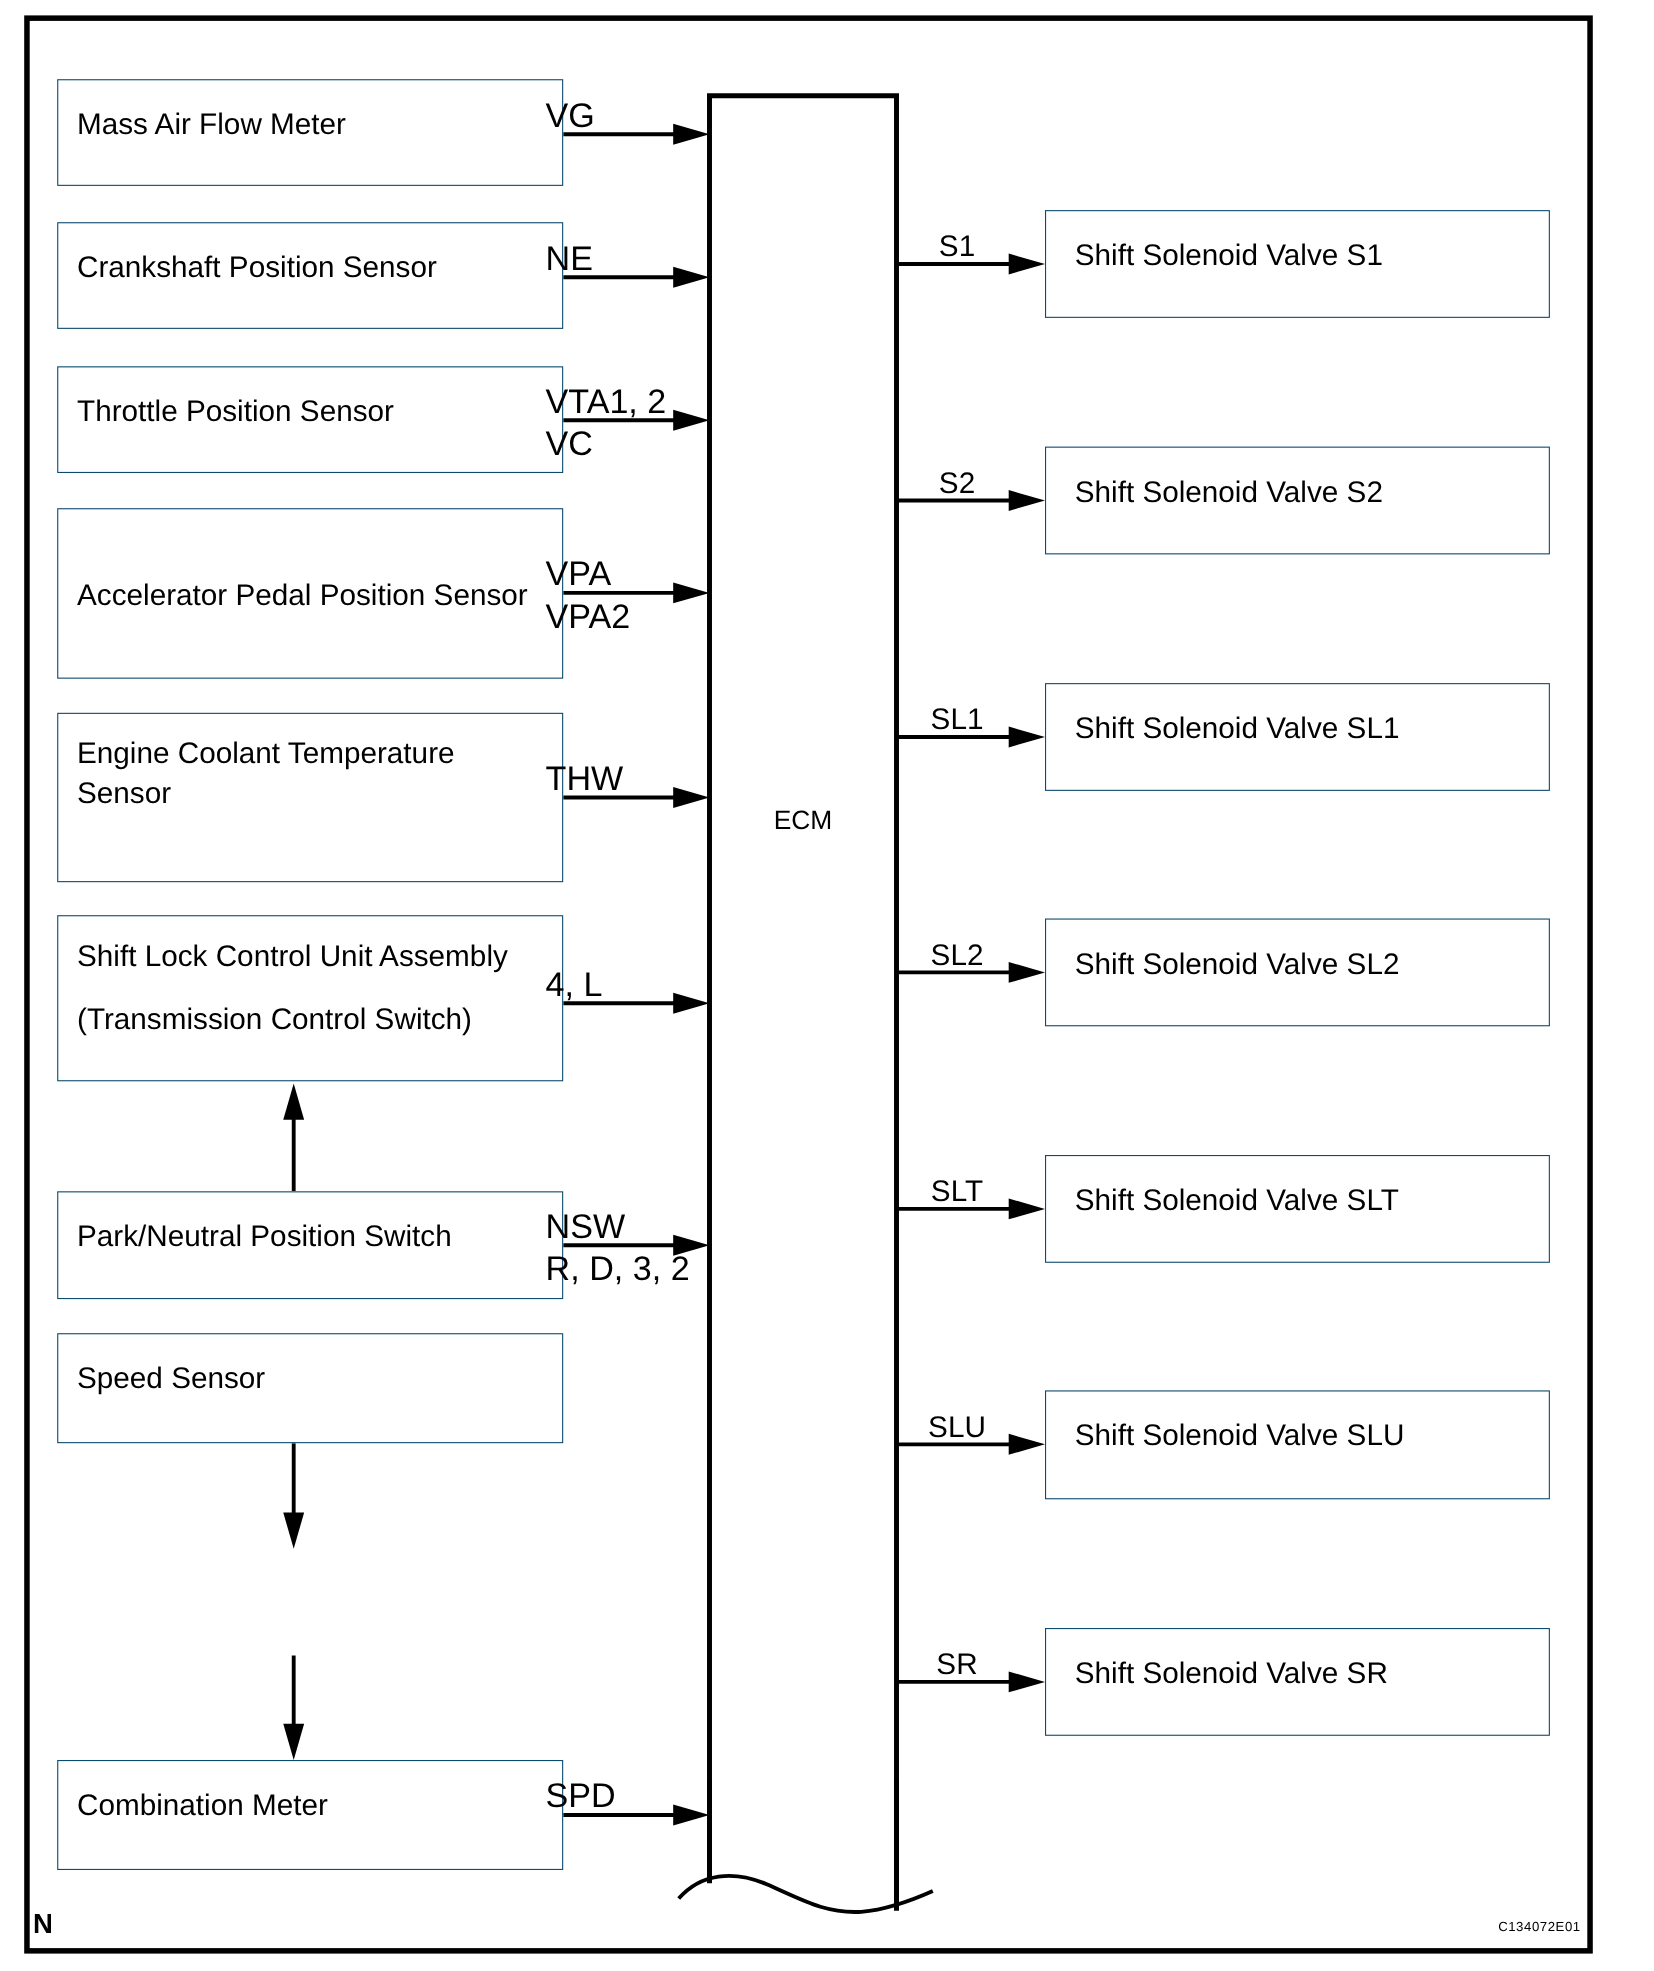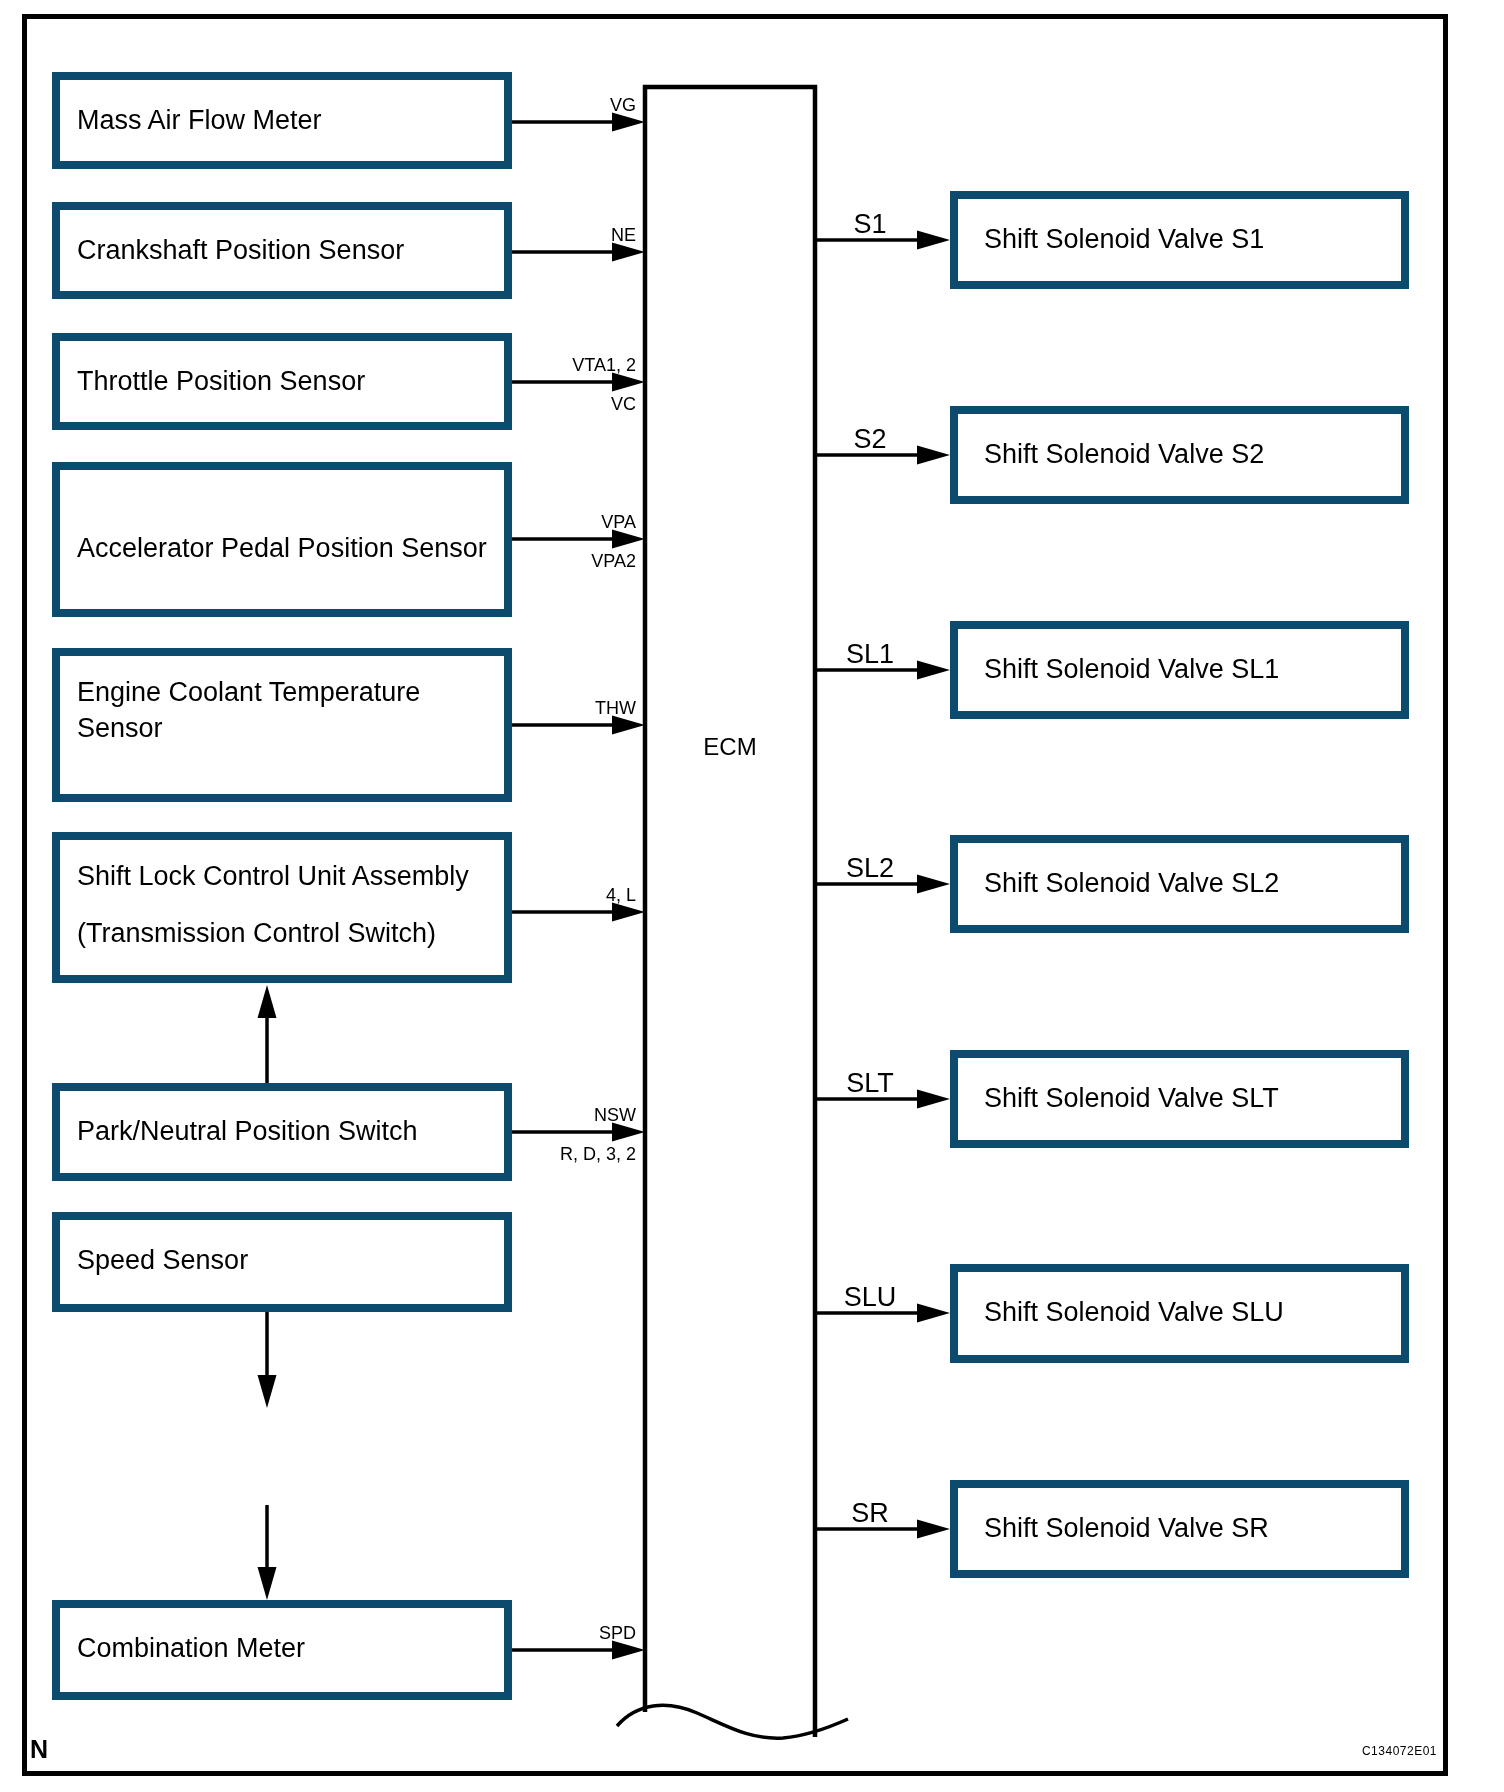--- a/index.html
+++ b/index.html
@@ -2,29 +2,29 @@
 <html><head>
 <meta charset="utf-8">
 <style>
   html,body{margin:0;padding:0;background:#e8e8e8;}
   #stage{
     position:relative;width:1504px;height:1792px;background:#ffffff;
     font-family:"Liberation Sans", sans-serif;color:#000;overflow:hidden;
   }
   #wires{position:absolute;left:0;top:0;width:1504px;height:1792px;z-index:1;}
   .box{
-    position:absolute;box-sizing:border-box;border:8px solid #0c4a6e;background:#fff;
+    position:absolute;box-sizing:border-box;border:1px solid #0c4a6e;background:#fff;
     display:flex;align-items:flex-start;z-index:2;
     font-size:27px;line-height:33px;white-space:nowrap;
   }
   .box .txt{display:block;}
   .box.wrap{white-space:normal;}
   .siglabel{
-    position:absolute;z-index:3;width:140px;text-align:right;
-    font-size:18px;line-height:34px;white-space:nowrap;
+    position:absolute;z-index:3;width:140px;text-align:left;
+    font-size:31px;line-height:34px;white-space:nowrap;
   }
   .outlabel{
     position:absolute;z-index:3;width:110px;text-align:center;
     font-size:27px;line-height:34px;white-space:nowrap;
   }
   #ecm-label{
     position:absolute;z-index:3;left:645px;top:730px;width:170px;text-align:center;
     font-size:24px;line-height:34px;
   }
   #corner-label{

